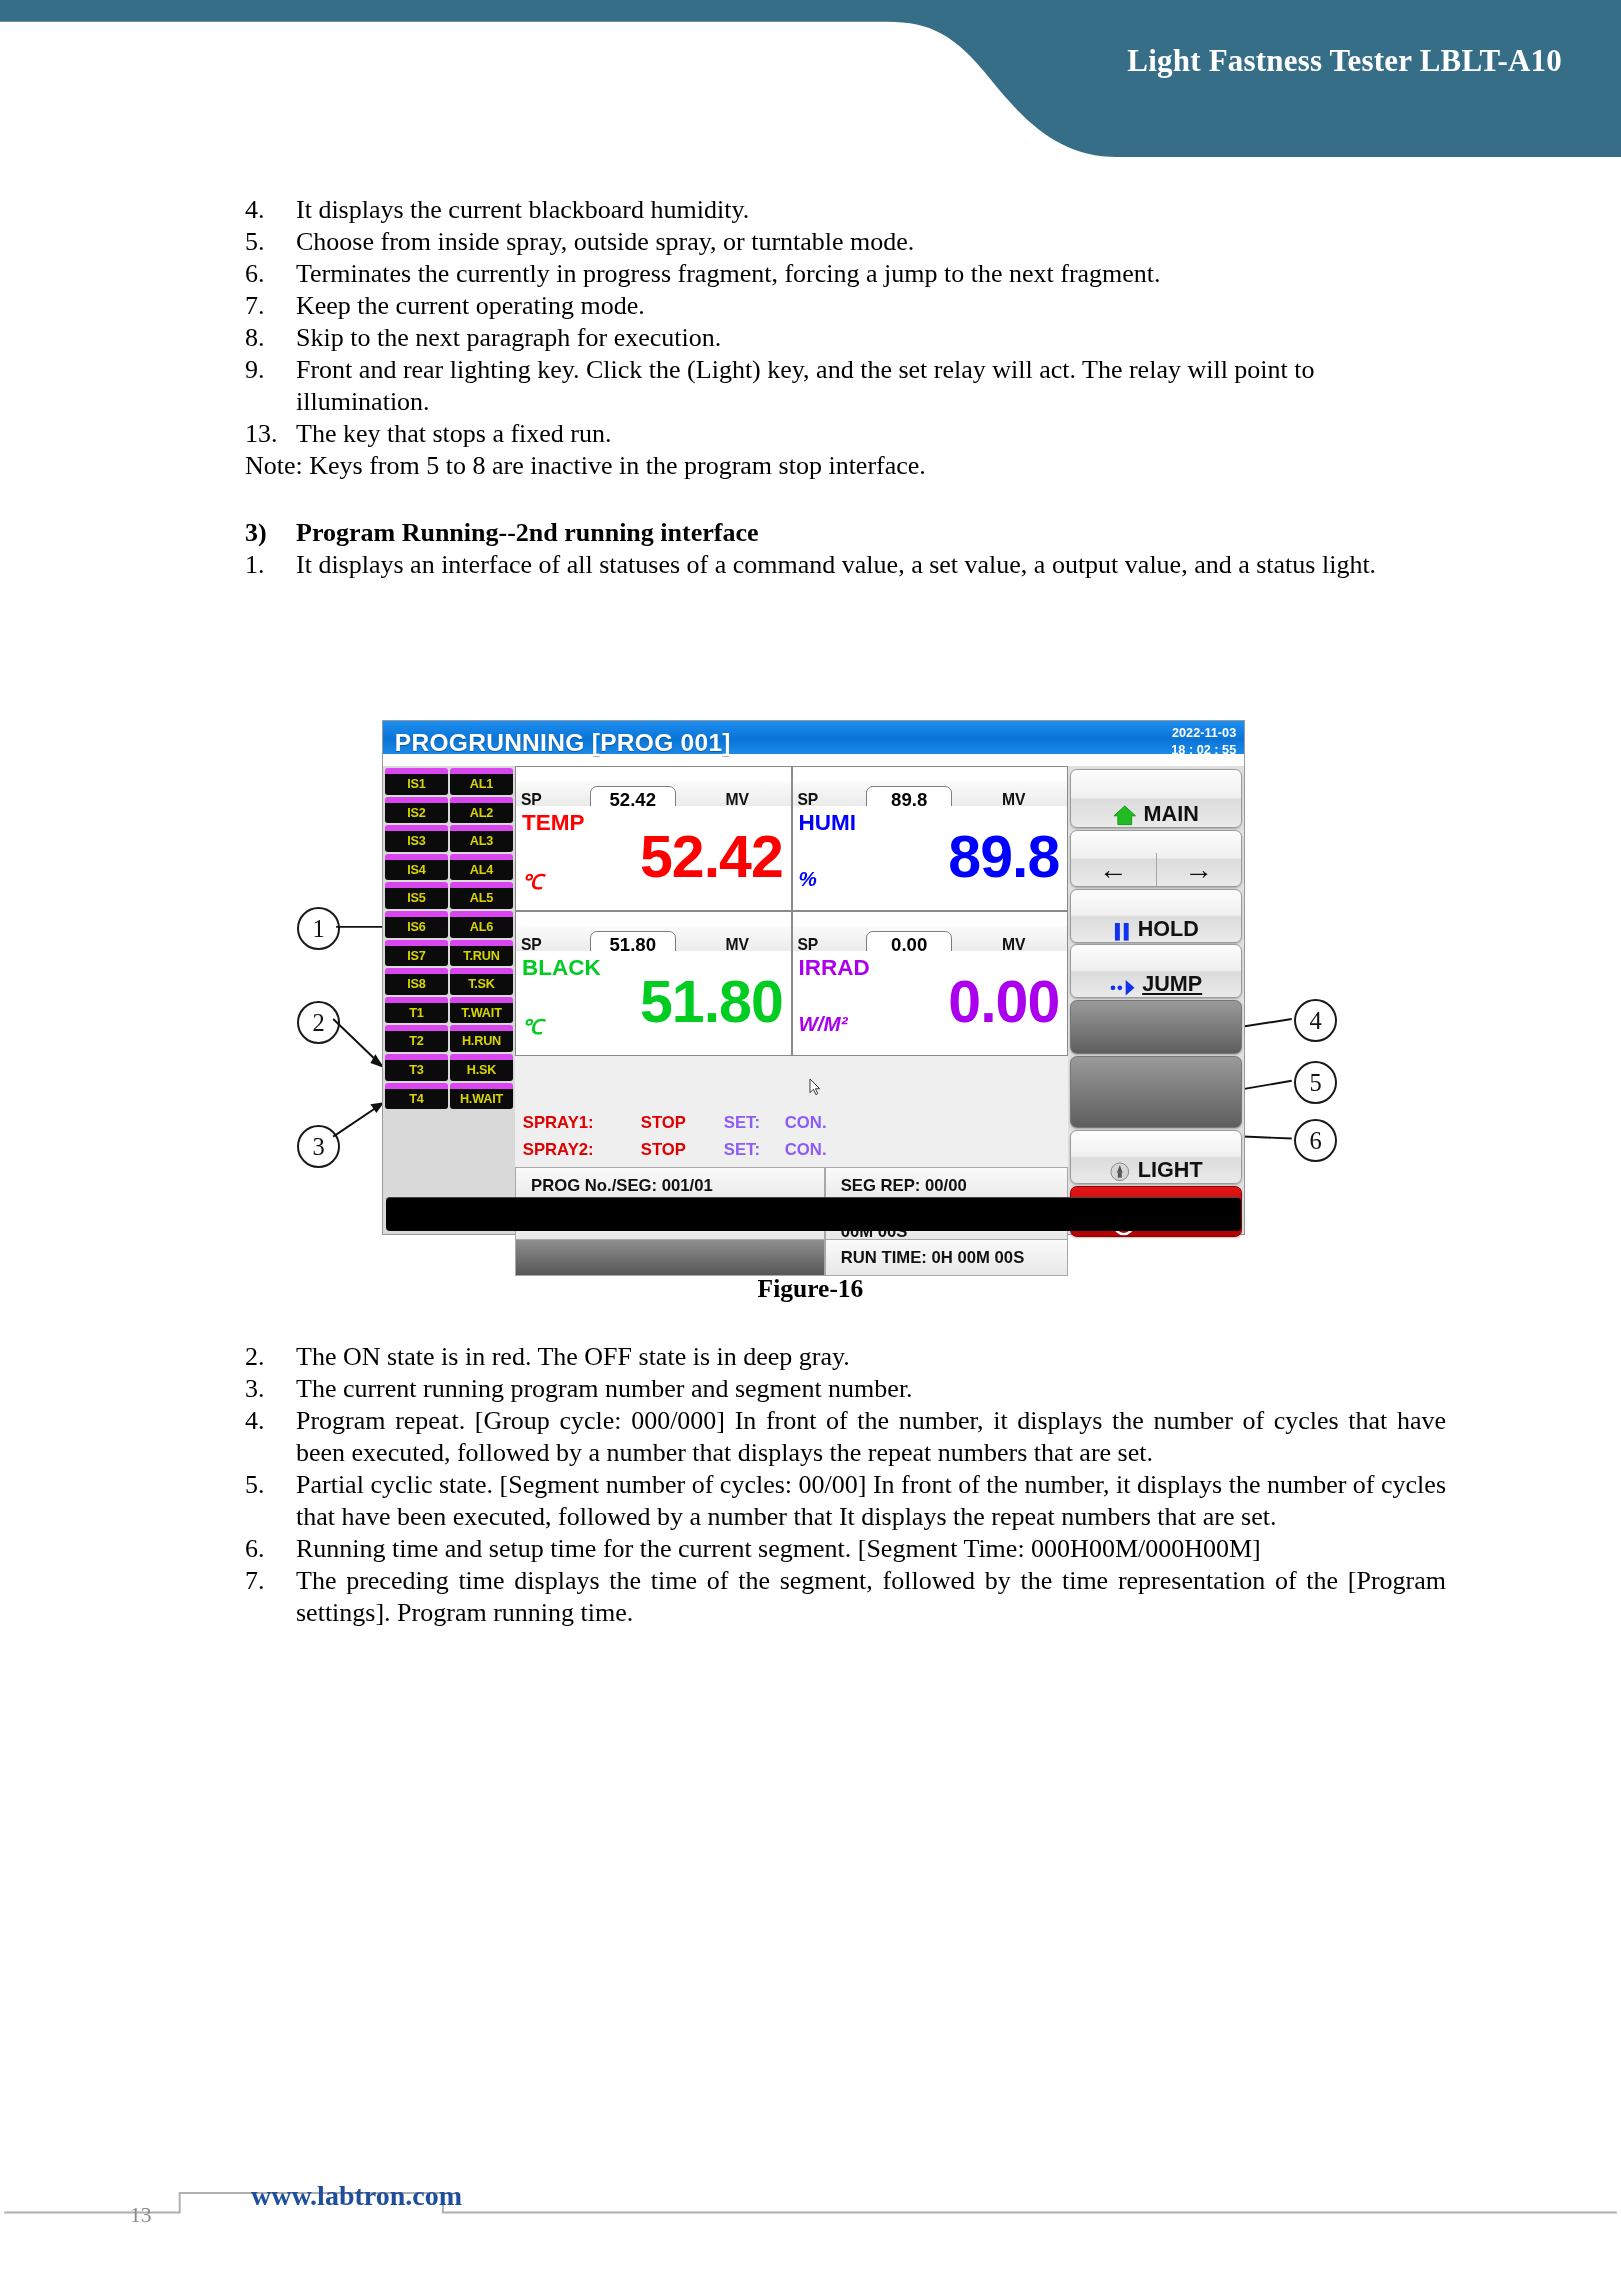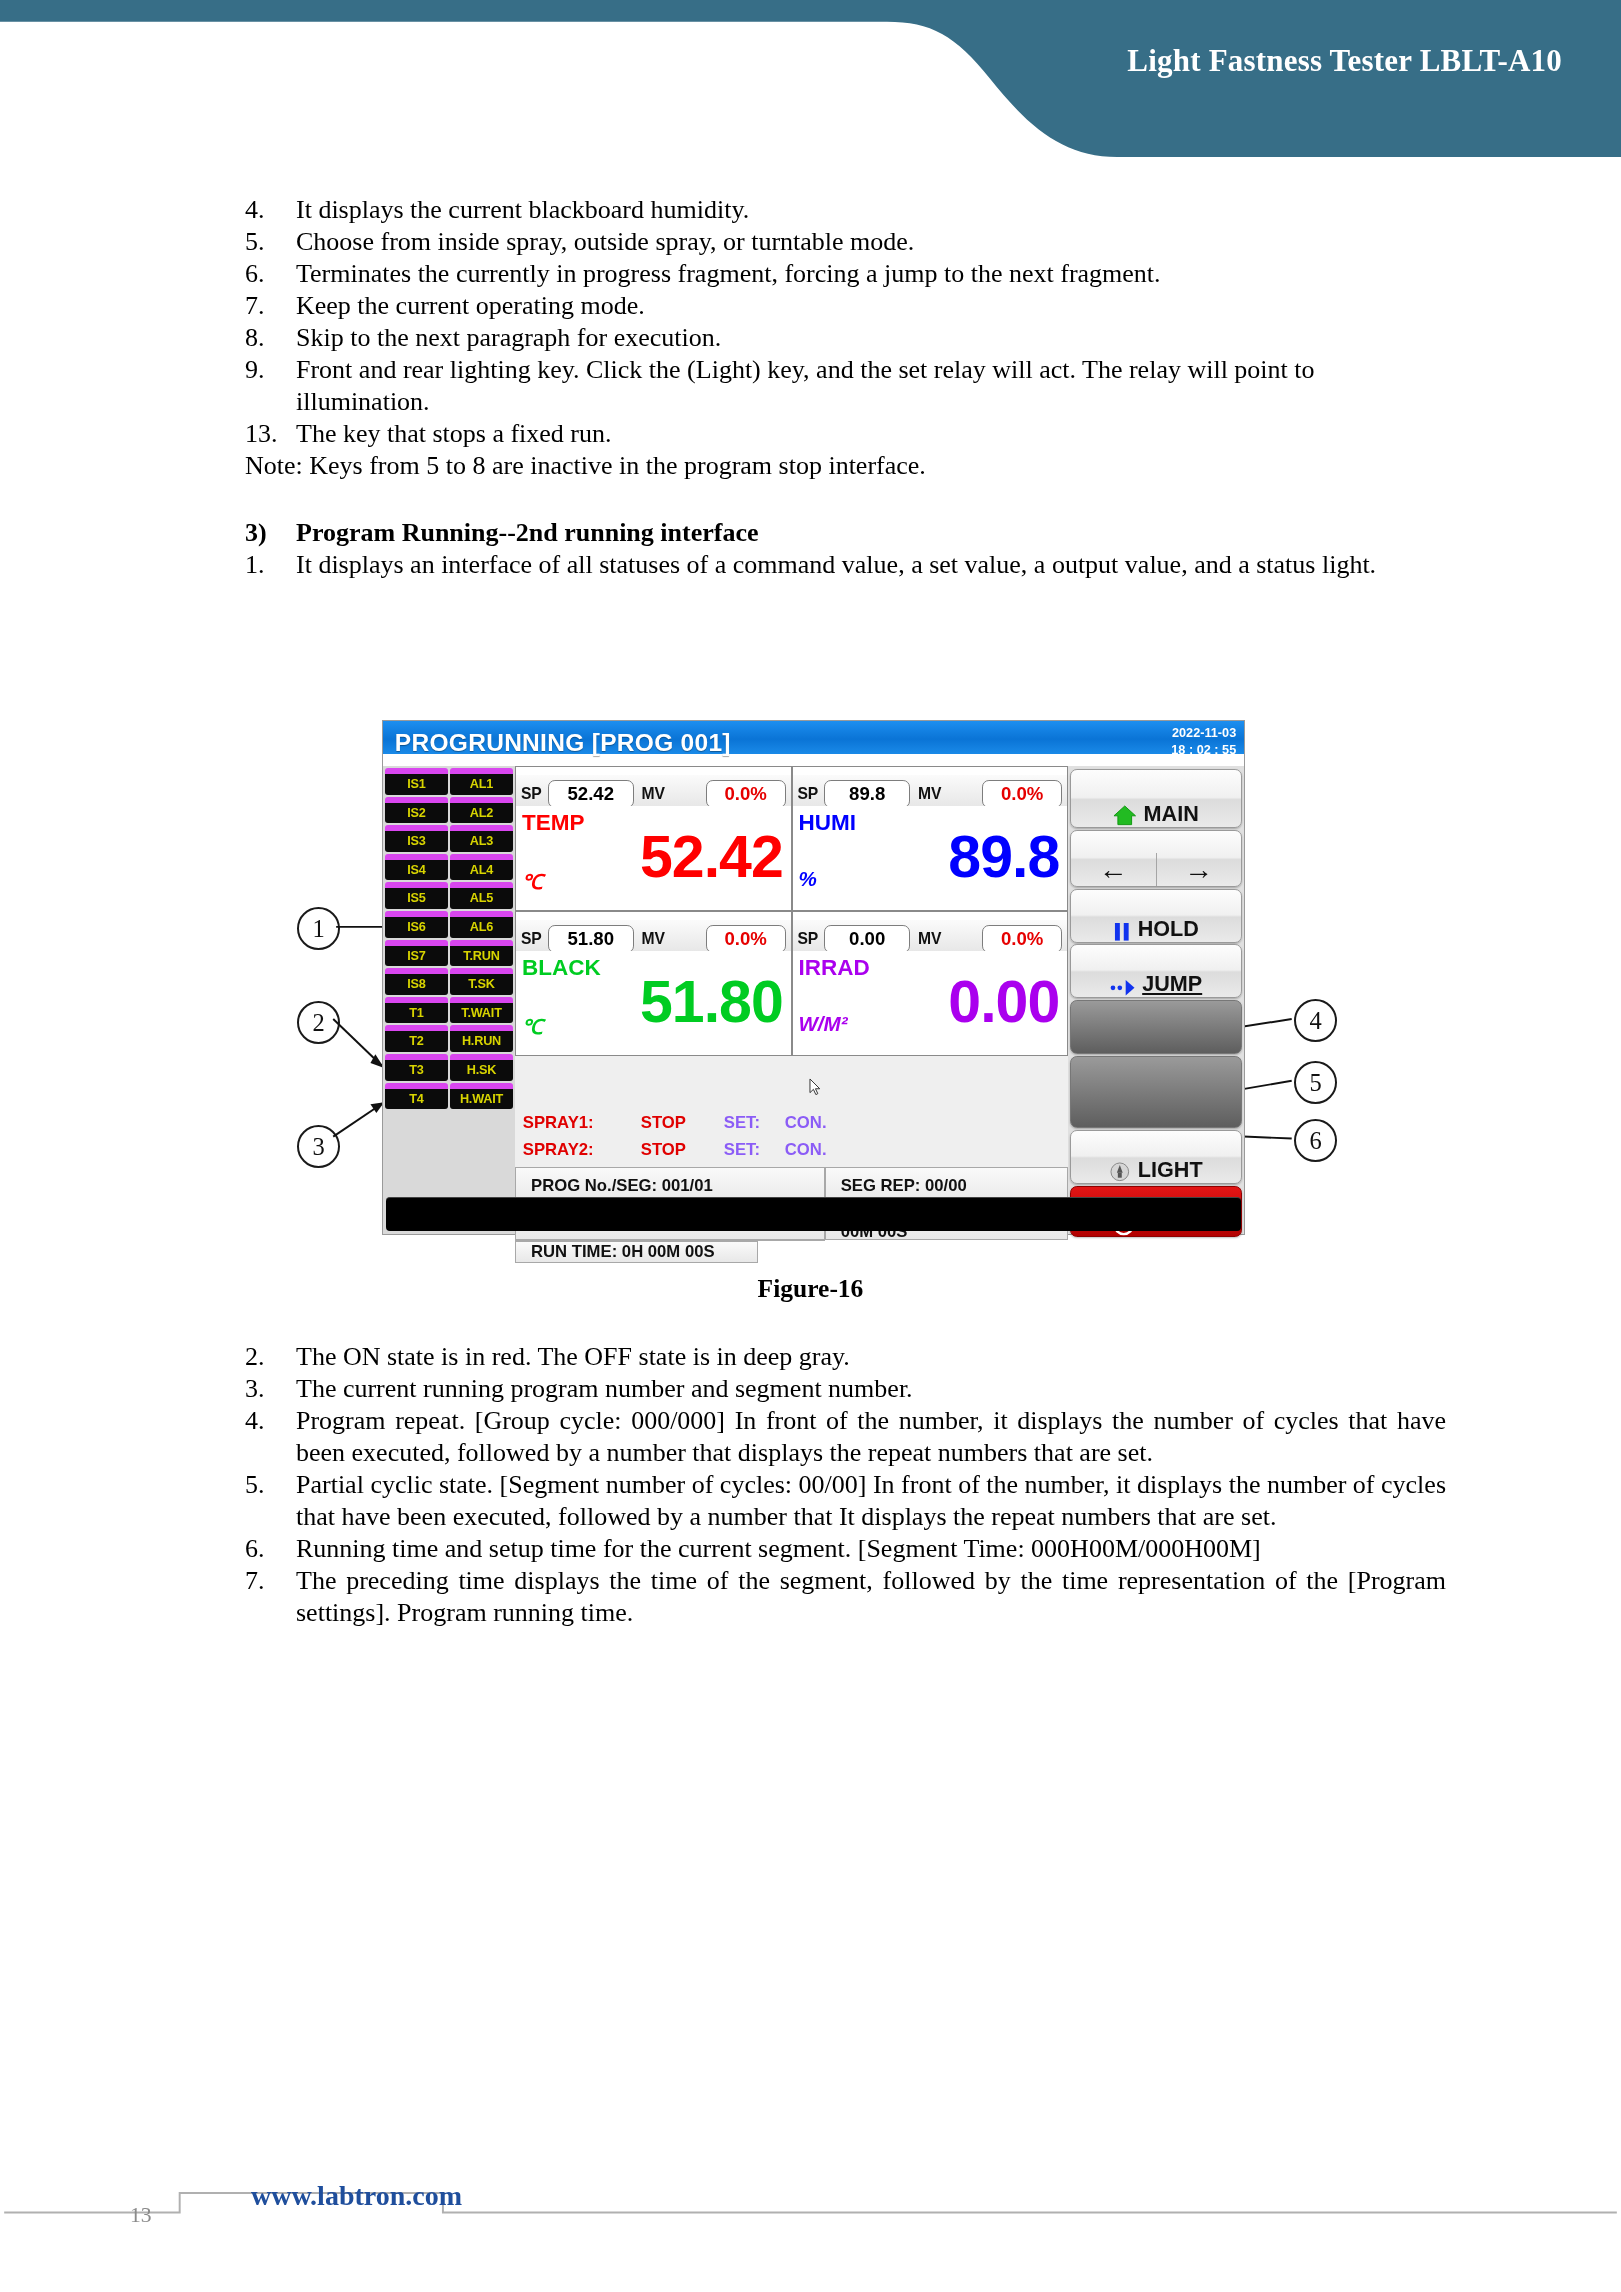--- a/index.html
+++ b/index.html
@@ -65,24 +65,25 @@
 
   
   .mainarea{position:absolute;left:132px;top:45px;right:176px;bottom:0;background:#efefef;}
   .quad{position:absolute;left:0;top:0;right:0;height:290px;}
   .cell{position:absolute;width:50%;height:145px;box-sizing:border-box;border:1px solid #8a8a8a;background:#fff;}
   .cell.c1{left:0;top:0;}
   .cell.c2{left:50%;top:0;}
   .cell.c3{left:0;top:145px;}
   .cell.c4{left:50%;top:145px;}
   .sprow{
-    position:absolute;left:0;top:8px;right:0;height:39px;
+    position:absolute;left:0;top:14px;right:0;height:39px;
     background:linear-gradient(180deg,#fbfbfb,#e3e3e3);
     border-bottom:1px solid #9a9a9a;display:flex;align-items:center;padding:0 4.9px;
     box-sizing:border-box;
+    gap:42px;
   }
   .sprow .lbl{font-size:15.7px;font-weight:bold;color:#111;margin-right:5.9px;}
   .sprow .box{
     background:#fff;border:1px solid #7d7d7d;border-radius:6.9px;
     font-size:18.6px;font-weight:bold;color:#000;text-align:center;
     padding:2px 0;min-width:84px;box-shadow:inset 0 1px 0 #fff;
   }
   .sprow .box.mvbox{color:#e60000;min-width:78px;margin-left:auto;}
   .sprow .lbl2{font-size:15.7px;font-weight:bold;color:#111;margin:0 5.9px 0 7.8px;}
   .bigrow{position:absolute;left:0;top:39px;right:0;bottom:0;background:#fff;}
@@ -358,21 +359,21 @@
         </div>
 
         <div class="inforow" style="top:401px;">
           <div class="infocell" style="width:56%;">PROG No./SEG: 001/01</div>
           <div class="infocell" style="width:44%;">SEG REP: 00/00</div>
         </div>
         <div class="inforow" style="top:437px;">
           <div class="infocell" style="width:56%;">CYCLE: 00/01</div>
           <div class="infocell" style="width:44%;">RMN TIME: 0H 00M 00S / 0H 00M 00S</div>
         </div>
-        <div class="inforow" style="top:473px;flex-direction:column;">
+        <div class="inforow" style="top:473px;">
           <div class="infocell dark" style="width:56%;"></div>
           <div class="infocell" style="width:44%;">RUN TIME: 0H 00M 00S</div>
         </div>
       </div>
 
       <div class="btncol">
         <div class="btn" style="top:2.9px;height:57px;">
           <span class="ic">
             <svg width="23.5" height="21.6" viewBox="0 0 24 22">
                 <path d="M12,1 L23,11 L19,11 L19,20 L5,20 L5,11 L1,11 Z" fill="#22bb22" stroke="#119911" stroke-width="1"></path>

